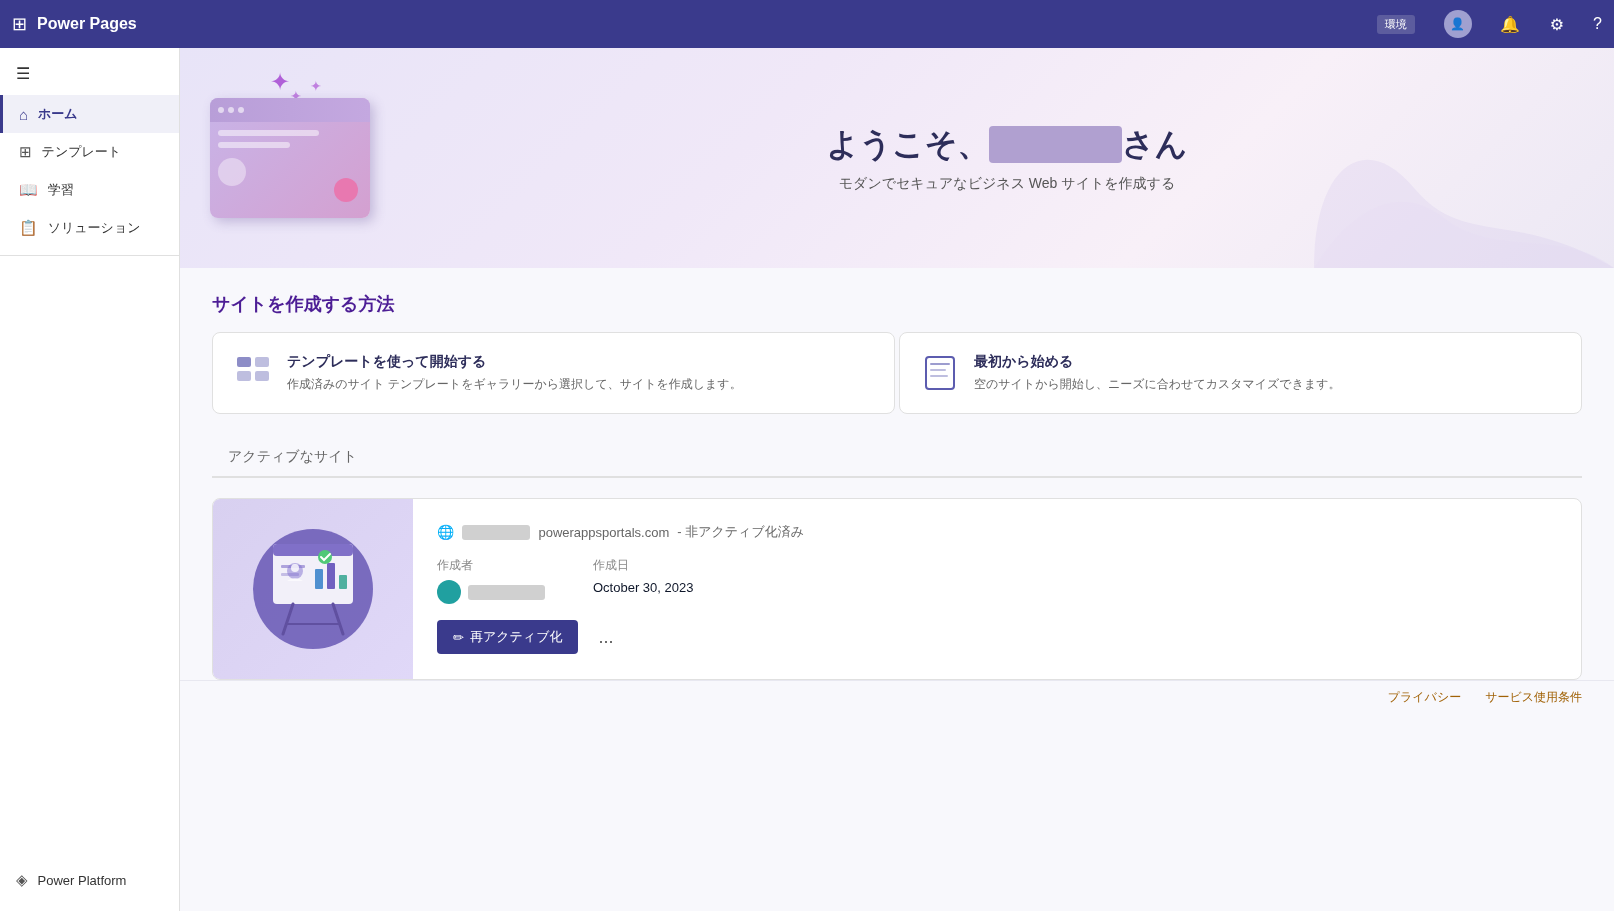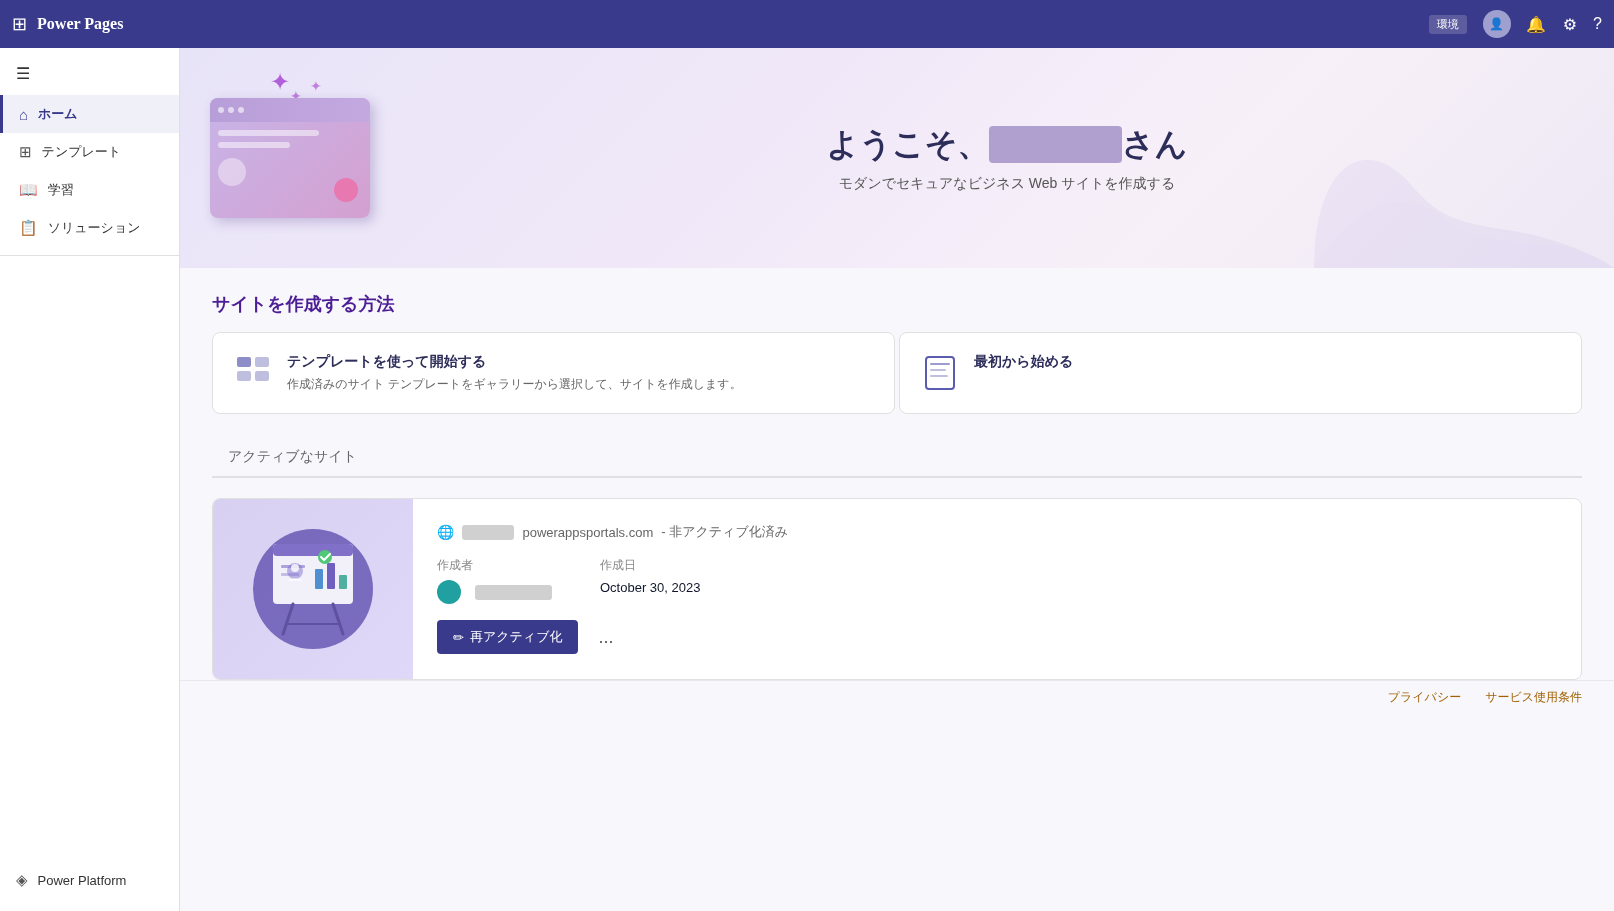--- a/index.html
+++ b/index.html
@@ -9,22 +9,22 @@
     .topbar {
       height: 48px;
       background: #3a3a8c;
       display: flex;
       align-items: center;
       padding: 0 12px;
       gap: 10px;
       flex-shrink: 0;
     }
     .topbar-apps-icon { color: white; font-size: 18px; cursor: pointer; }
-    .topbar-title { color: white; font-size: 16px; font-weight: 600; flex: 1; font-family: Liberation Serif, serif; }
-    .topbar-icons { display: flex; align-items: center; gap: 16px; }
+    .topbar-title { color: white; font-size: 16px; font-weight: 600; flex: 1; }
+    .topbar-icons { display: flex; align-items: center; gap: 29px; }
     .topbar-icon { color: white; font-size: 16px; cursor: pointer; position: relative; }
     .env-tag {
       background: #5c5c9e;
       color: white;
       font-size: 11px;
       padding: 2px 8px;
       border-radius: 3px;
     }
     .avatar-circle {
       width: 28px;
@@ -227,26 +227,26 @@
       align-items: center;
       justify-content: center;
       min-height: 180px;
     }
     
     .site-thumb-svg { width: 140px; height: 140px; }
     .site-card-info { padding: 24px; flex: 1; }
     .site-name { font-size: 20px; font-weight: 700; color: #2d2d5a; margin-bottom: 8px; }
     .site-url-row { display: flex; align-items: center; gap: 8px; margin-bottom: 16px; color: #666; font-size: 13px; }
     .site-globe { font-size: 14px; color: #3a8cb0; }
-    .site-url-blurred { background: #d0d0d0; color: transparent; border-radius: 3px; padding: 0 0; }
+    .site-url-blurred { background: #d0d0d0; color: transparent; border-radius: 3px; padding: 0 8px; }
     .site-status { color: #666; }
     .site-meta { display: flex; gap: 48px; margin-bottom: 16px; }
     .site-meta-label { font-size: 12px; color: #888; margin-bottom: 6px; }
     .site-meta-value { font-size: 13px; color: #0f172a; }
-    .site-author-row { display: flex; align-items: center; gap: 14px; }
+    .site-author-row { display: flex; align-items: center; gap: 7px; }
     .site-author-dot { width: 24px; height: 24px; border-radius: 50%; background: #20a0a0; }
     .site-author-name-blur { background: #d0d0d0; color: transparent; border-radius: 3px; font-size: 13px; padding: 0 6px; }
     .site-actions { display: flex; align-items: center; gap: 12px; }
     .btn-reactivate {
       background: #3a3a8c;
       color: white;
       border: none;
       border-radius: 4px;
       padding: 8px 16px;
       font-size: 13px;
@@ -395,20 +395,21 @@
           <div class="create-card-icon">
             <svg width="36" height="36" viewBox="0 0 36 36">
               <rect x="4" y="2" width="28" height="32" rx="3" fill="none" stroke="#5c5caf" stroke-width="2"></rect>
               <rect x="8" y="8" width="20" height="2" rx="1" fill="#5c5caf" opacity="0.6"></rect>
               <rect x="8" y="14" width="16" height="2" rx="1" fill="#5c5caf" opacity="0.4"></rect>
               <rect x="8" y="20" width="18" height="2" rx="1" fill="#5c5caf" opacity="0.4"></rect>
             </svg>
           </div>
           <div>
             <div class="create-card-title">最初から始める</div>
+            <div class="create-card-desc">空のサイトから開始し、ニーズに合わせてカスタマイズできます。</div>
           </div>
         </div>
       </div>
     </div>
 
     <div class="tabs-section">
       <div class="tabs-row">
         <div class="tab">
           <span>アクティブなサイト</span>
         </div>

